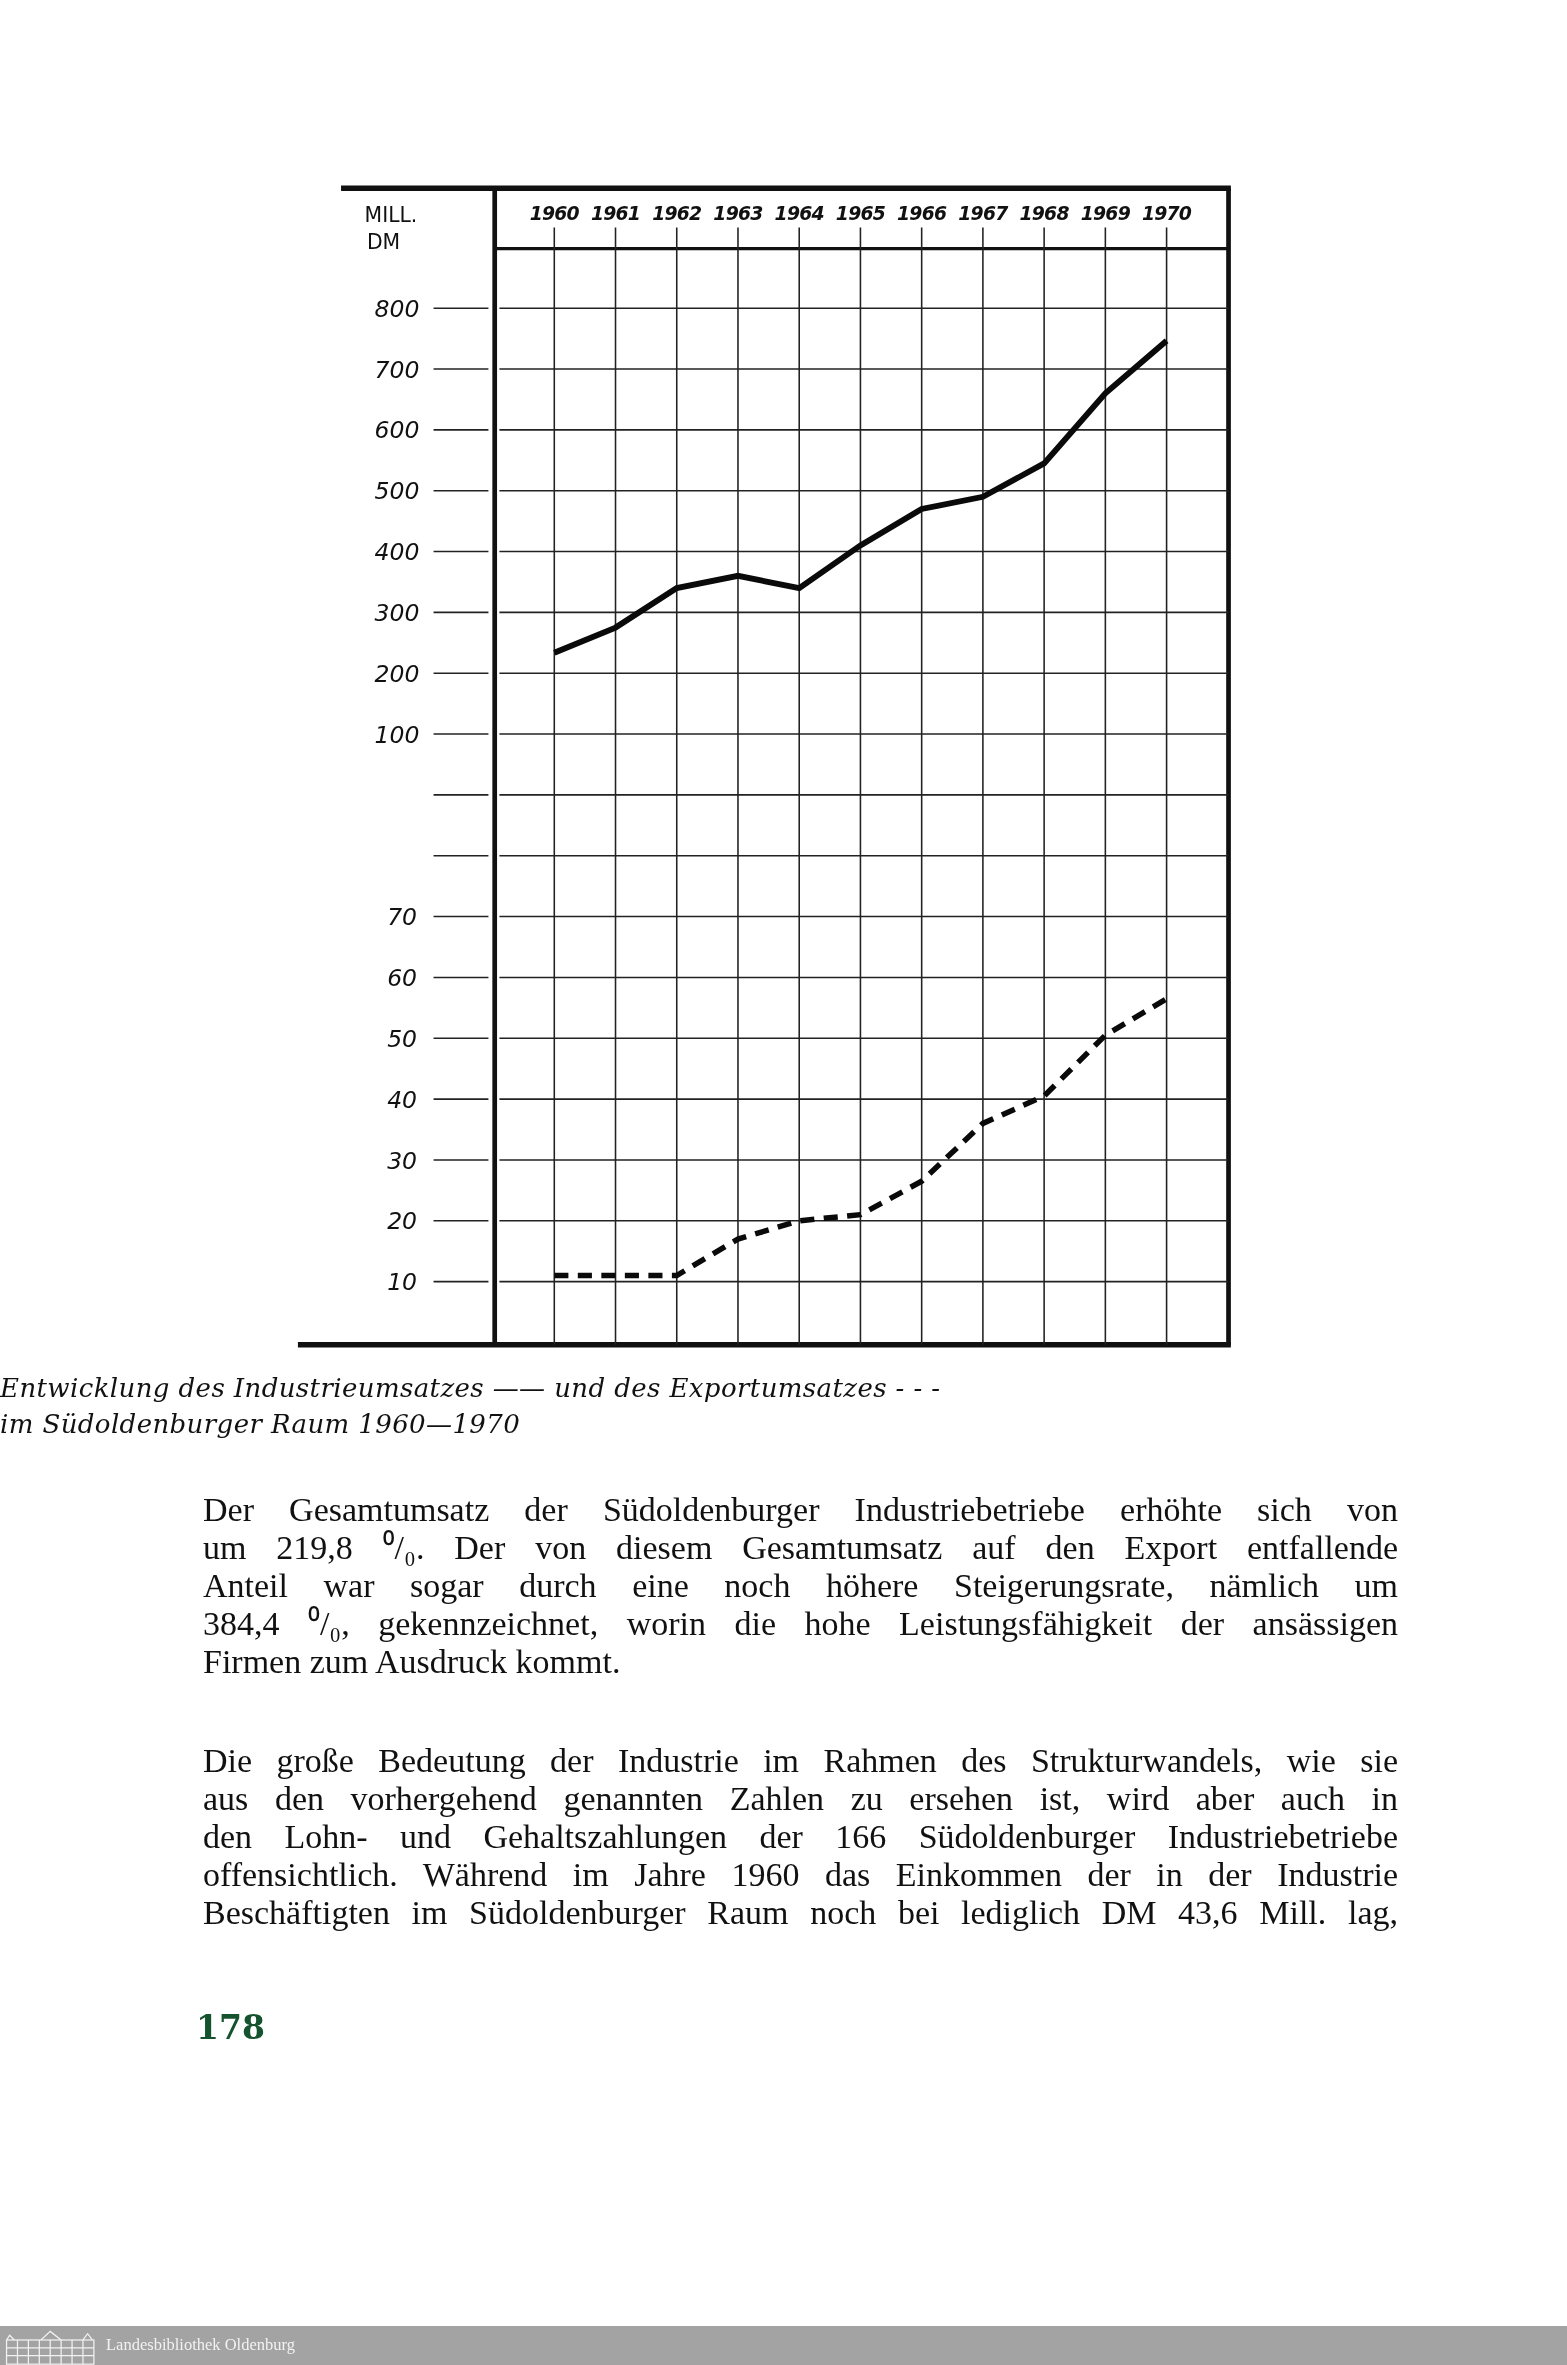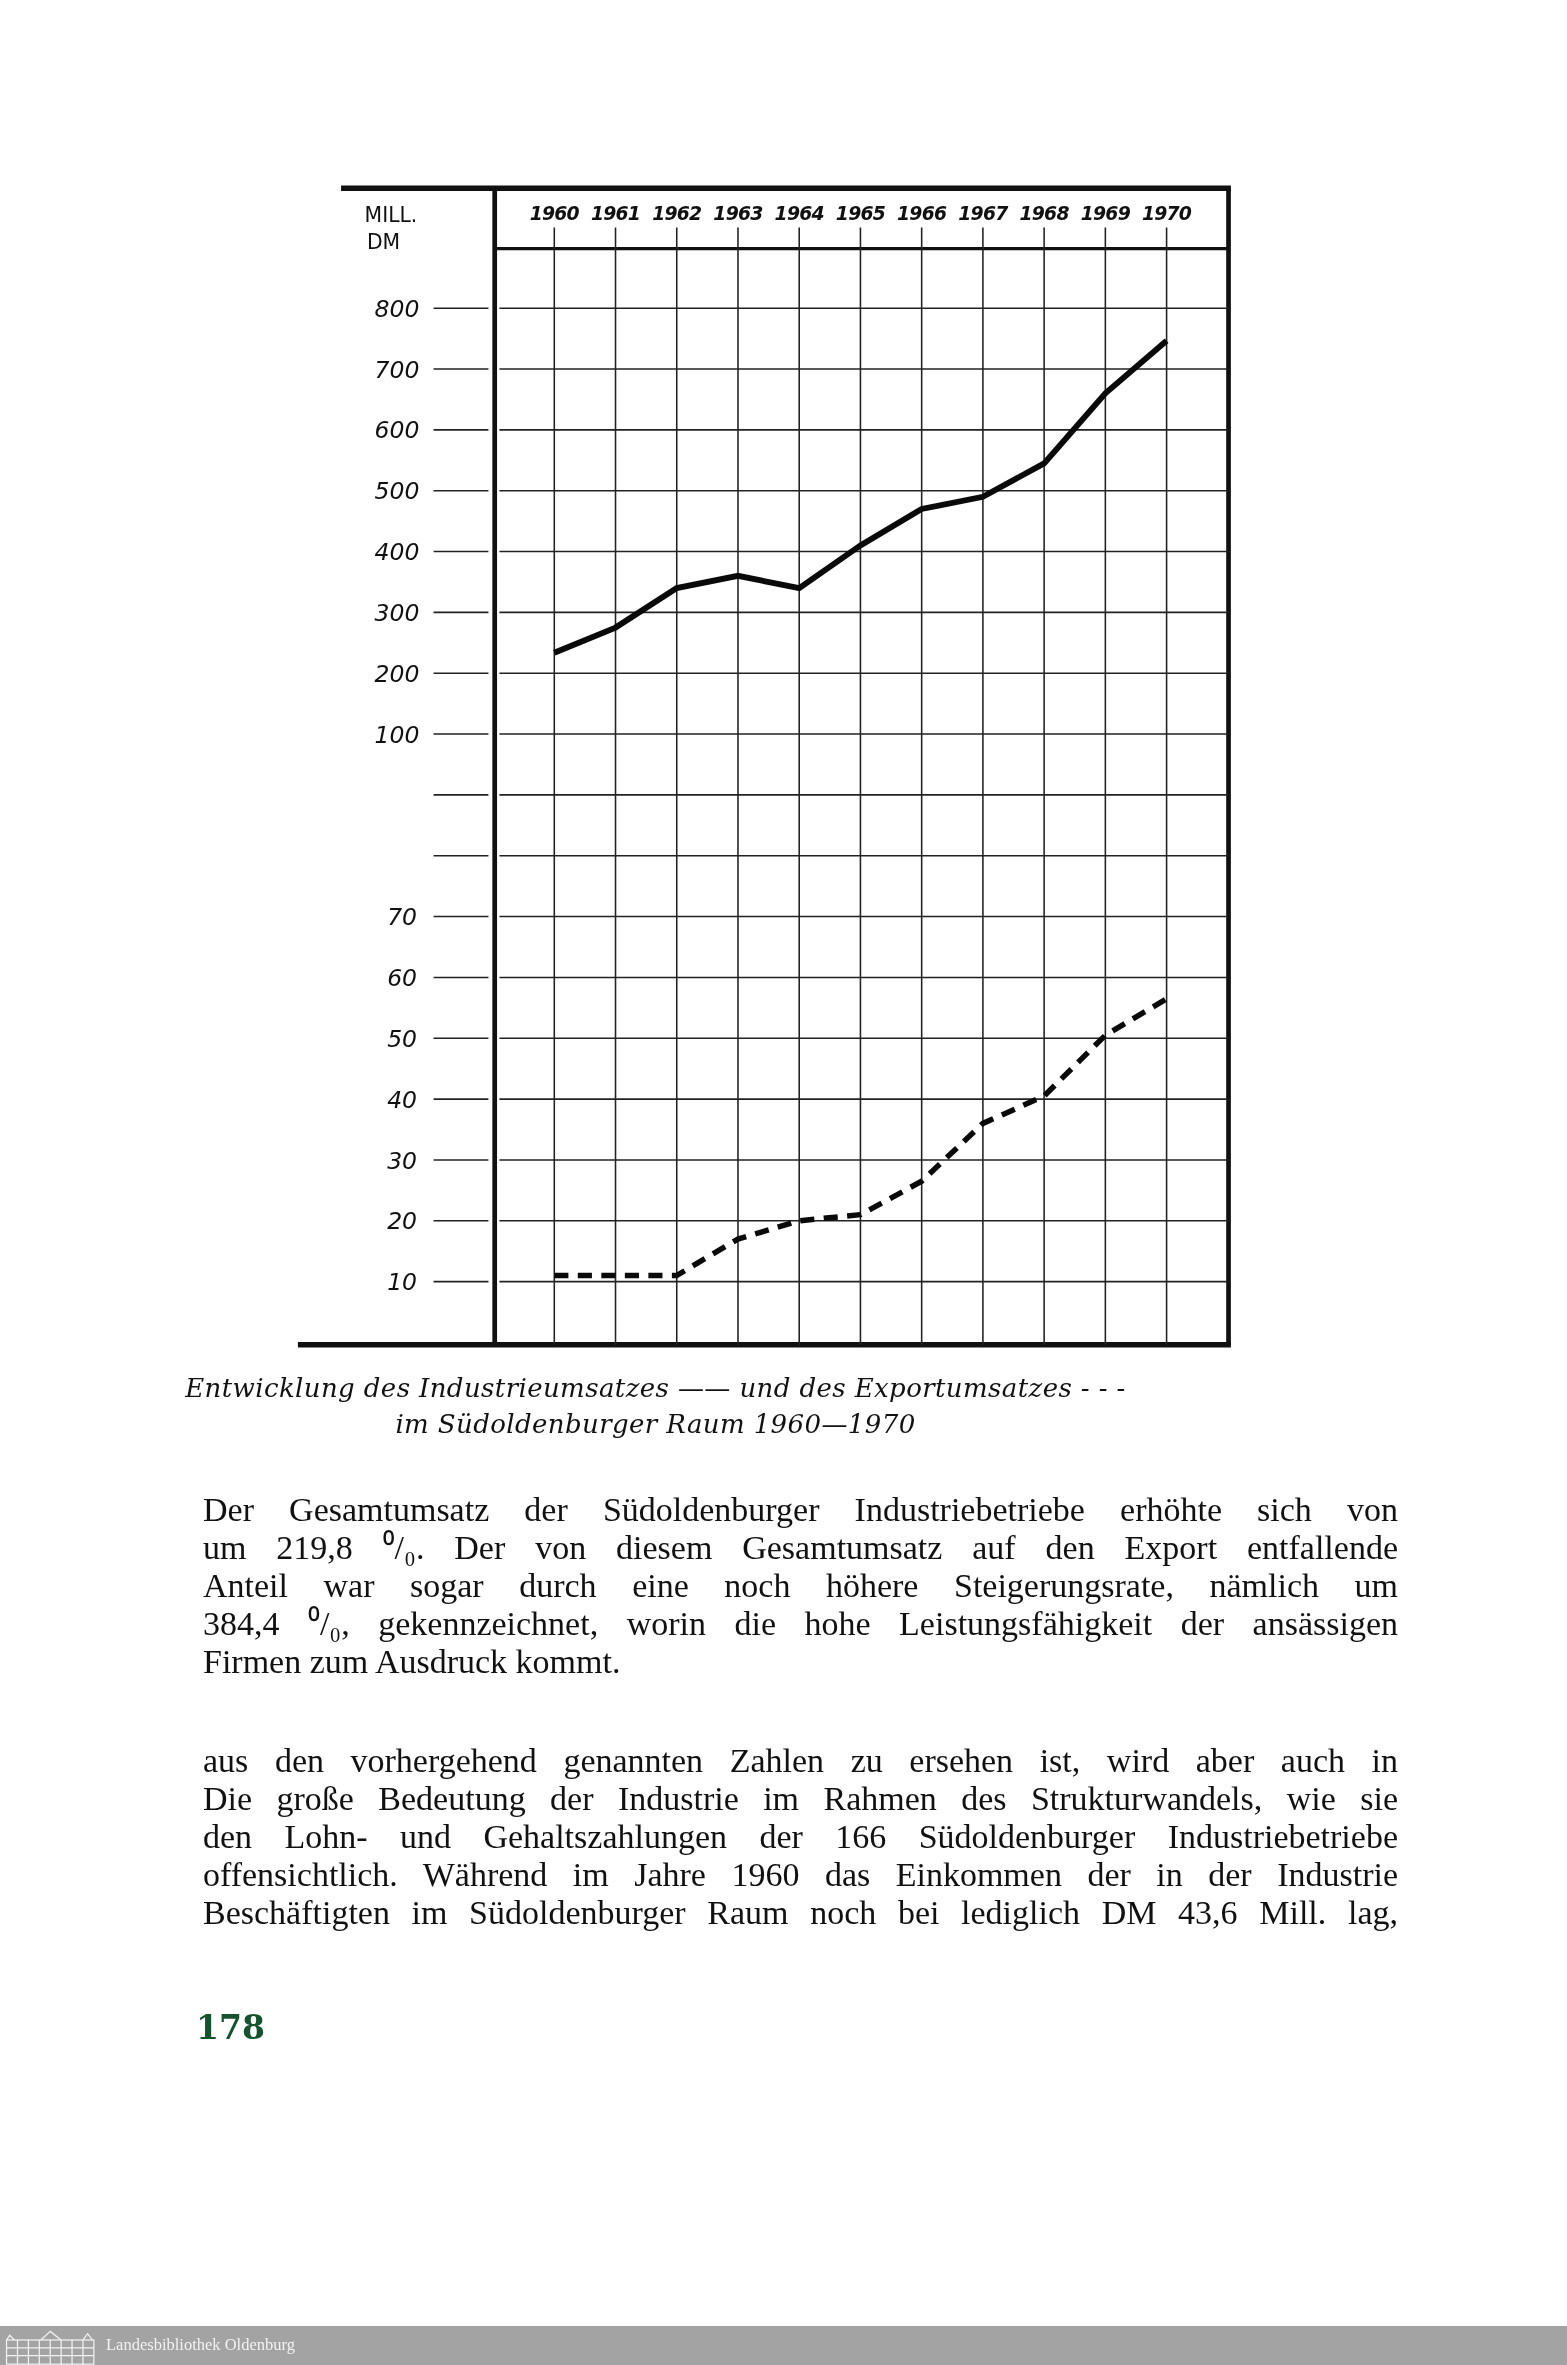--- a/index.html
+++ b/index.html
@@ -1,21 +1,21 @@
 <!DOCTYPE html>
 <html style="font-size:12.5px"><head>
 <meta charset="utf-8">
 <style>
   html, body { margin: 0; padding: 0; background: #ffffff; }
   body { width: 1568px; height: 2366px; position: relative; overflow: hidden; font-family: "DejaVu Serif", serif; color: #111; }
   #chart { position: absolute; left: 0; top: 0; width: 1568px; height: 1380px; }
   .tick-label { font-family: "DejaVu Sans", sans-serif; font-style: italic; font-size: 30px; fill: #111; }
   .year-label { font-family: "DejaVu Sans", sans-serif; font-style: italic; font-weight: bold; font-size: 24px; fill: #111; letter-spacing: -1px; }
   .unit-label { font-family: "DejaVu Sans", sans-serif; font-size: 26px; fill: #111; }
-  .caption { position: absolute; left: 0; width: 1311px; text-align: center; font-family: "DejaVu Serif", serif; font-style: italic; font-size: 26px; letter-spacing: 0.4px; color: #111; }
+  .caption { position: absolute; left: 0; width: 1311px; text-align: left; font-family: "DejaVu Serif", serif; font-style: italic; font-size: 26px; letter-spacing: 0.4px; color: #111; }
   .caption.l1 { top: 1373px; }
   .caption.l2 { top: 1409px; }
   .body-text { position: absolute; left: 194px; width: 1195px; font-family: "Liberation Serif", serif; font-size: 34px; line-height: 38px; text-align: justify; text-align-last: left; color: #111; margin-left: 9px; }
   .p1 { top: 1491px; }
   .p2 { top: 1742px; }
   .body-text .line { display: block; text-align: justify; text-align-last: justify; white-space: nowrap; }
   .body-text .line.last { text-align-last: left; }
   .page-number { position: absolute; left: 196px; top: 2008px; font-family: "DejaVu Serif", serif; font-weight: bold; font-size: 33px; color: #14532d; }
   .footer { position: absolute; left: 0; top: 2326px; width: 1568px; height: 41px; background: #a3a3a3; }
   .footer .logo { position: absolute; left: 4.7px; top: 3.1px; width: 92px; height: 36px; }
@@ -144,22 +144,22 @@
 
 <div class="body-text p1">
   <span class="line">Der Gesamtumsatz der Südoldenburger Industriebetriebe erhöhte sich von</span>
   <span class="line">um 219,8 ⁰/₀. Der von diesem Gesamtumsatz auf den Export entfallende</span>
   <span class="line">Anteil war sogar durch eine noch höhere Steigerungsrate, nämlich um</span>
   <span class="line">384,4 ⁰/₀, gekennzeichnet, worin die hohe Leistungsfähigkeit der ansässigen</span>
   <span class="line last">Firmen zum Ausdruck kommt.</span>
 </div>
 
 <div class="body-text p2">
+  <span class="line">Die große Bedeutung der Industrie im Rahmen des Strukturwandels, wie sie</span>
   <span class="line">aus den vorhergehend genannten Zahlen zu ersehen ist, wird aber auch in</span>
-  <span class="line">Die große Bedeutung der Industrie im Rahmen des Strukturwandels, wie sie</span>
   <span class="line">den Lohn- und Gehaltszahlungen der 166 Südoldenburger Industriebetriebe</span>
   <span class="line">offensichtlich. Während im Jahre 1960 das Einkommen der in der Industrie</span>
   <span class="line">Beschäftigten im Südoldenburger Raum noch bei lediglich DM 43,6 Mill. lag,</span>
 </div>
 
 <div class="page-number">178</div>
 
 <div class="footer">
   <svg class="logo" viewBox="0 0 118 46" xmlns="http://www.w3.org/2000/svg">
     <g fill="none" stroke="#f2f2f2" stroke-width="1.6">

